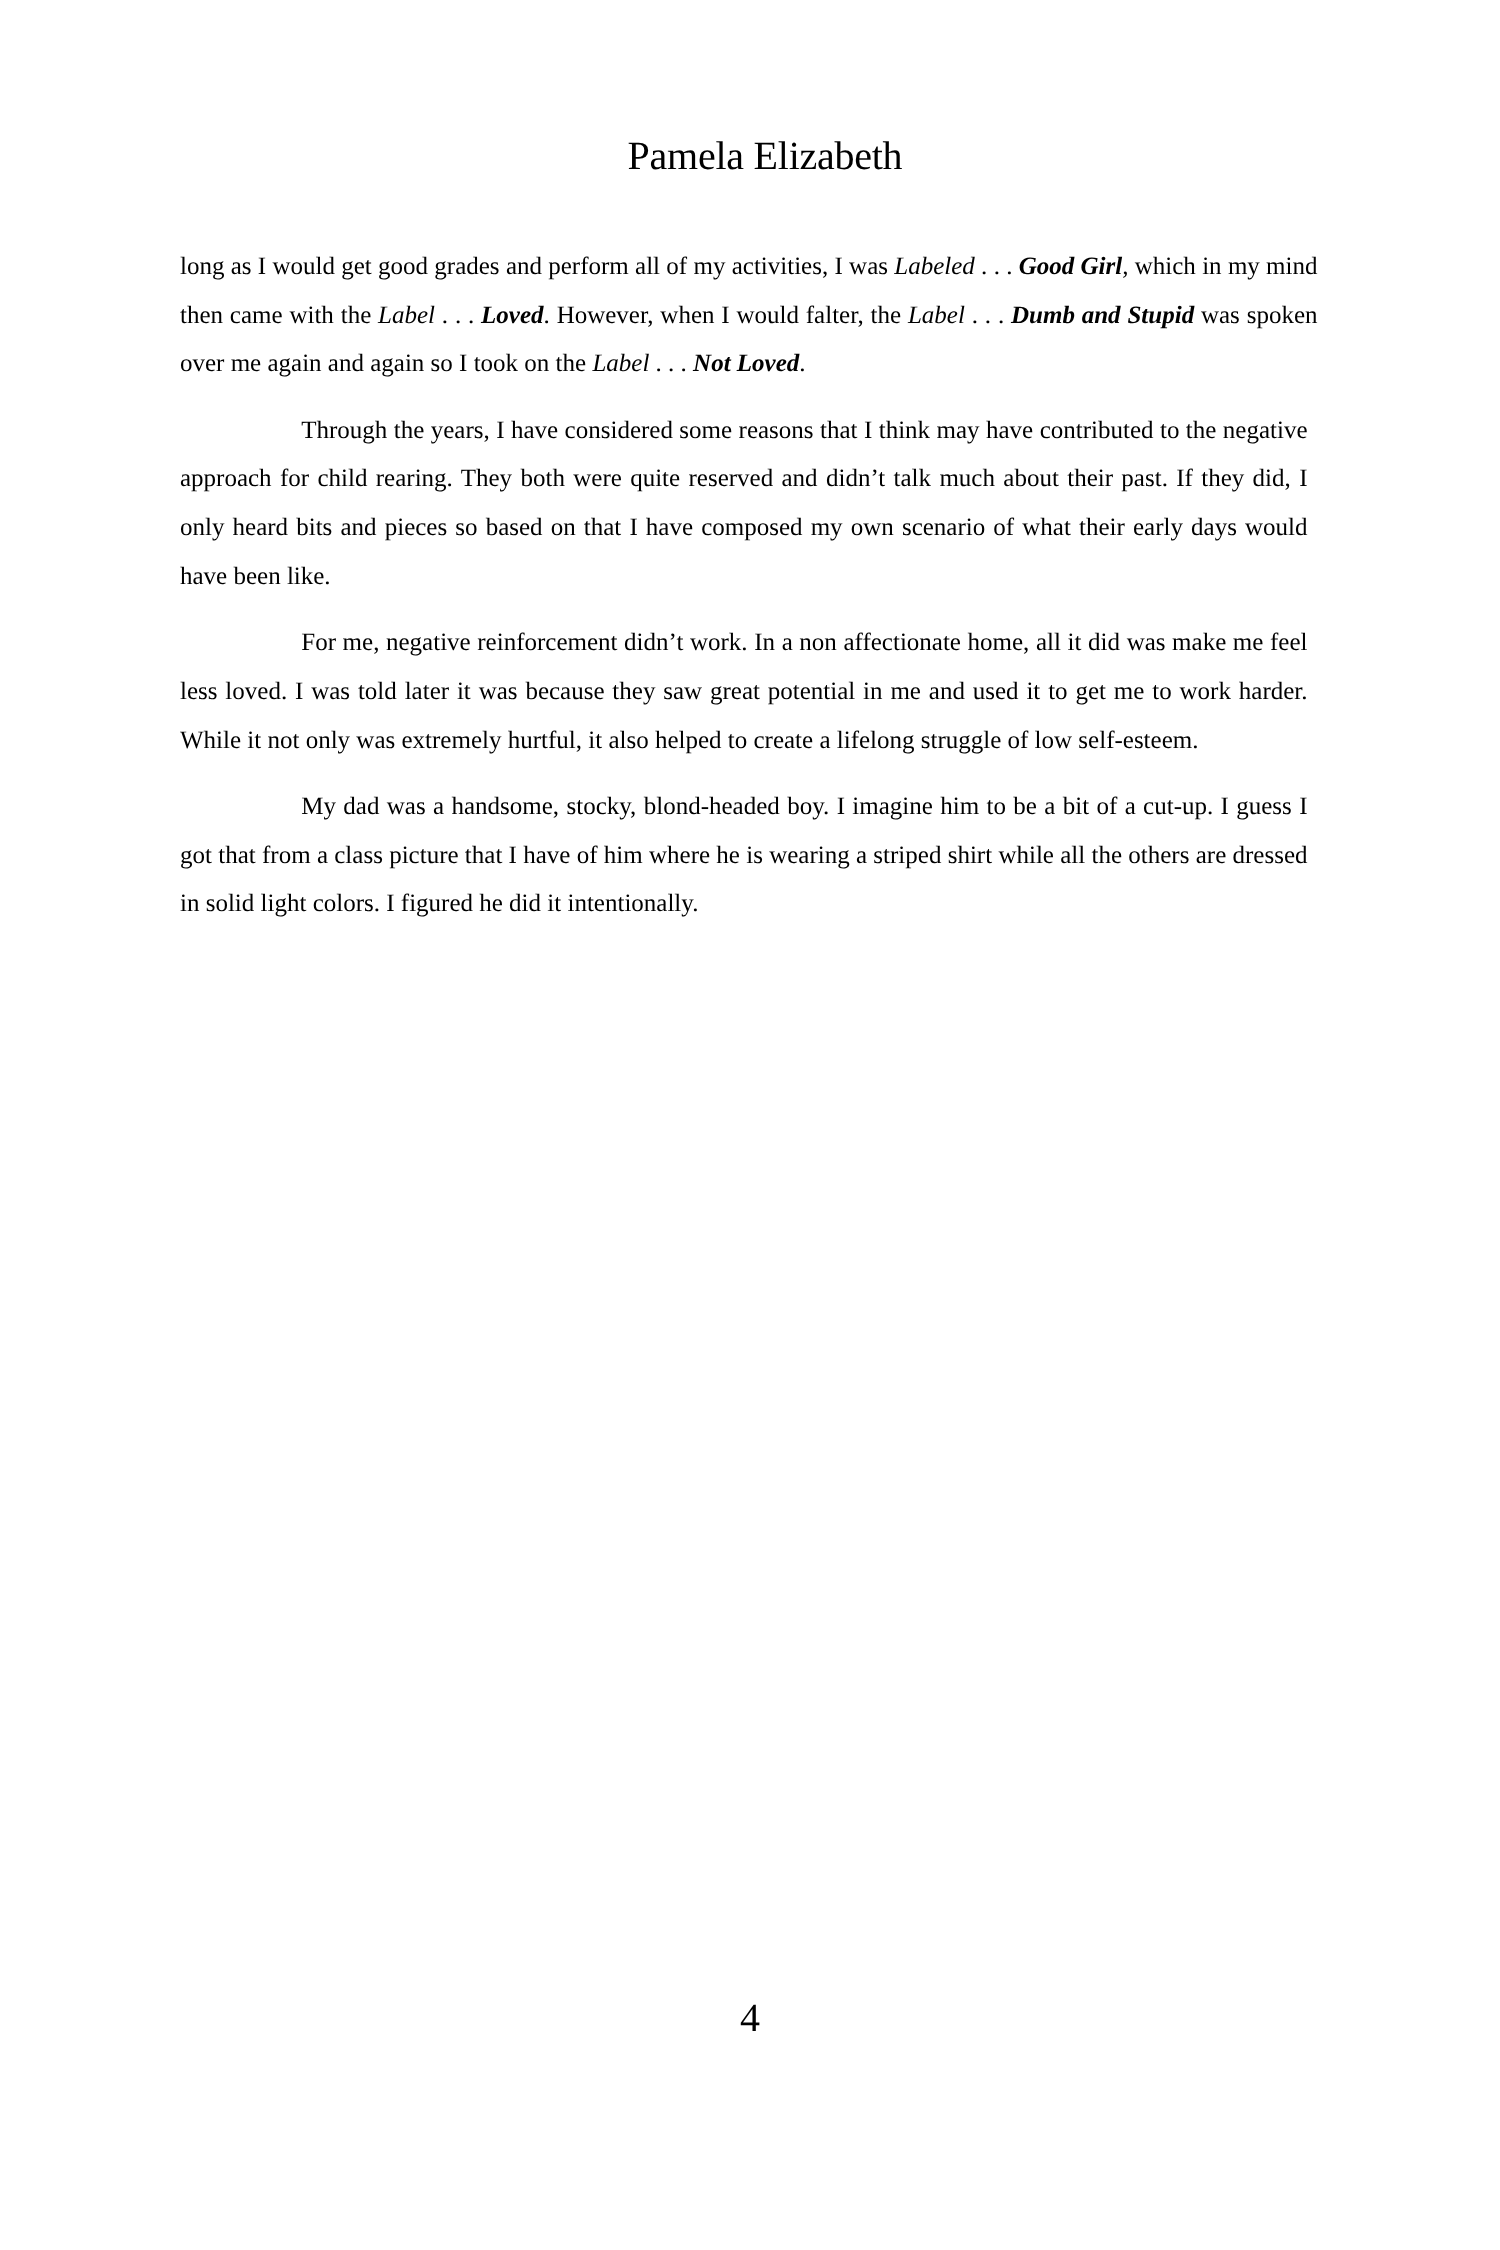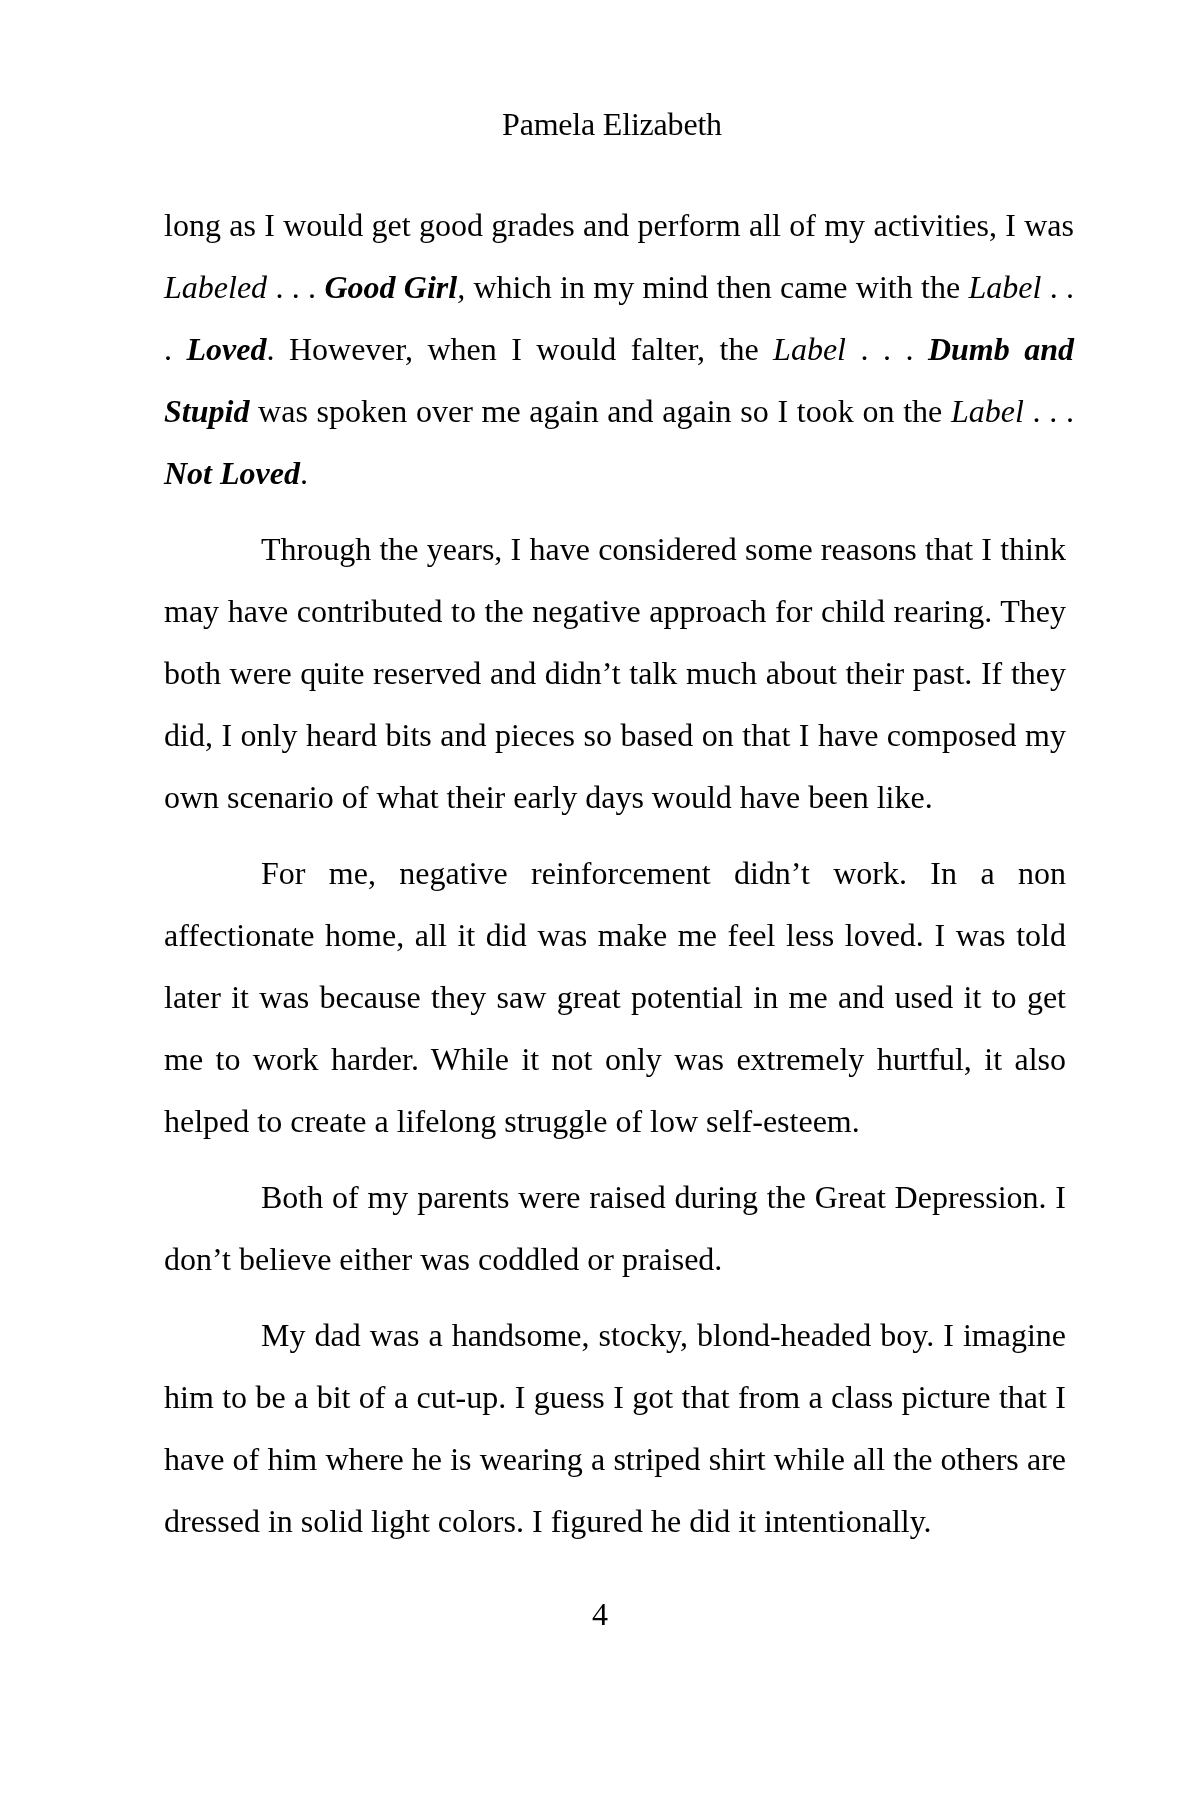--- a/index.html
+++ b/index.html
@@ -28,24 +28,24 @@
       left: 0;
       width: 1224px;
       text-align: center;
       font-size: 32px;
       line-height: 40px;
       letter-spacing: -0.2px;
     }
     .body-text {
       position: absolute;
       top: 194px;
-      left: 164px;
+      left: 144px;
       width: 910px;
-      font-size: 32px;
-      line-height: 62px;
+      font-size: 20px;
+      line-height: 39px;
       text-align: justify;
     }
     .para {
       margin: 0 0 14px 0;
       text-align: justify;
       hyphens: none;
     }
     .para.indent {
       text-indent: 97px;
     }
@@ -67,18 +67,17 @@
 </head>
 <body>
 
 <div class="page">
   <div class="running-header">Pamela Elizabeth</div>
 
   <div class="body-text">
     <p class="para"><span>long as I would get good grades and perform all of my activities, I was </span><span class="it">Labeled</span><span> . . . </span><span class="bi">Good Girl</span><span class="it">,</span><span> which in my mind then came with the </span><span class="it">Label</span><span> . . . </span><span class="bi">Loved</span><span>. However, when I would falter, the </span><span class="it">Label</span><span> . . . </span><span class="bi">Dumb and Stupid</span><span> was spoken over me again and again so I took on the </span><span class="it">Label</span><span> . . . </span><span class="bi">Not Loved</span><span>.</span></p>
     <p class="para indent narrow"><span>Through the years, I have considered some reasons that I think may have contributed to the negative approach for child rearing. They both were quite reserved and didn’t talk much about their past. If they did, I only heard bits and pieces so based on that I have composed my own scenario of what their early days would have been like.</span></p>
     <p class="para indent narrow"><span>For me, negative reinforcement didn’t work. In a non affectionate home, all it did was make me feel less loved. I was told later it was because they saw great potential in me and used it to get me to work harder. While it not only was extremely hurtful, it also helped to create a lifelong struggle of low self-esteem.</span></p>
-    <p class="para indent narrow"><span>Both of my parents were raised during the Great Depression. I don’t believe either was coddled or praised.</span></p>
     <p class="para indent narrow"><span>My dad was a handsome, stocky, blond-headed boy. I imagine him to be a bit of a cut-up. I guess I got that from a class picture that I have of him where he is wearing a striped shirt while all the others are dressed in solid light colors. I figured he did it intentionally.</span></p>
   </div>
 
   <div class="page-number">4</div>
 </div>
 
 </body></html>

